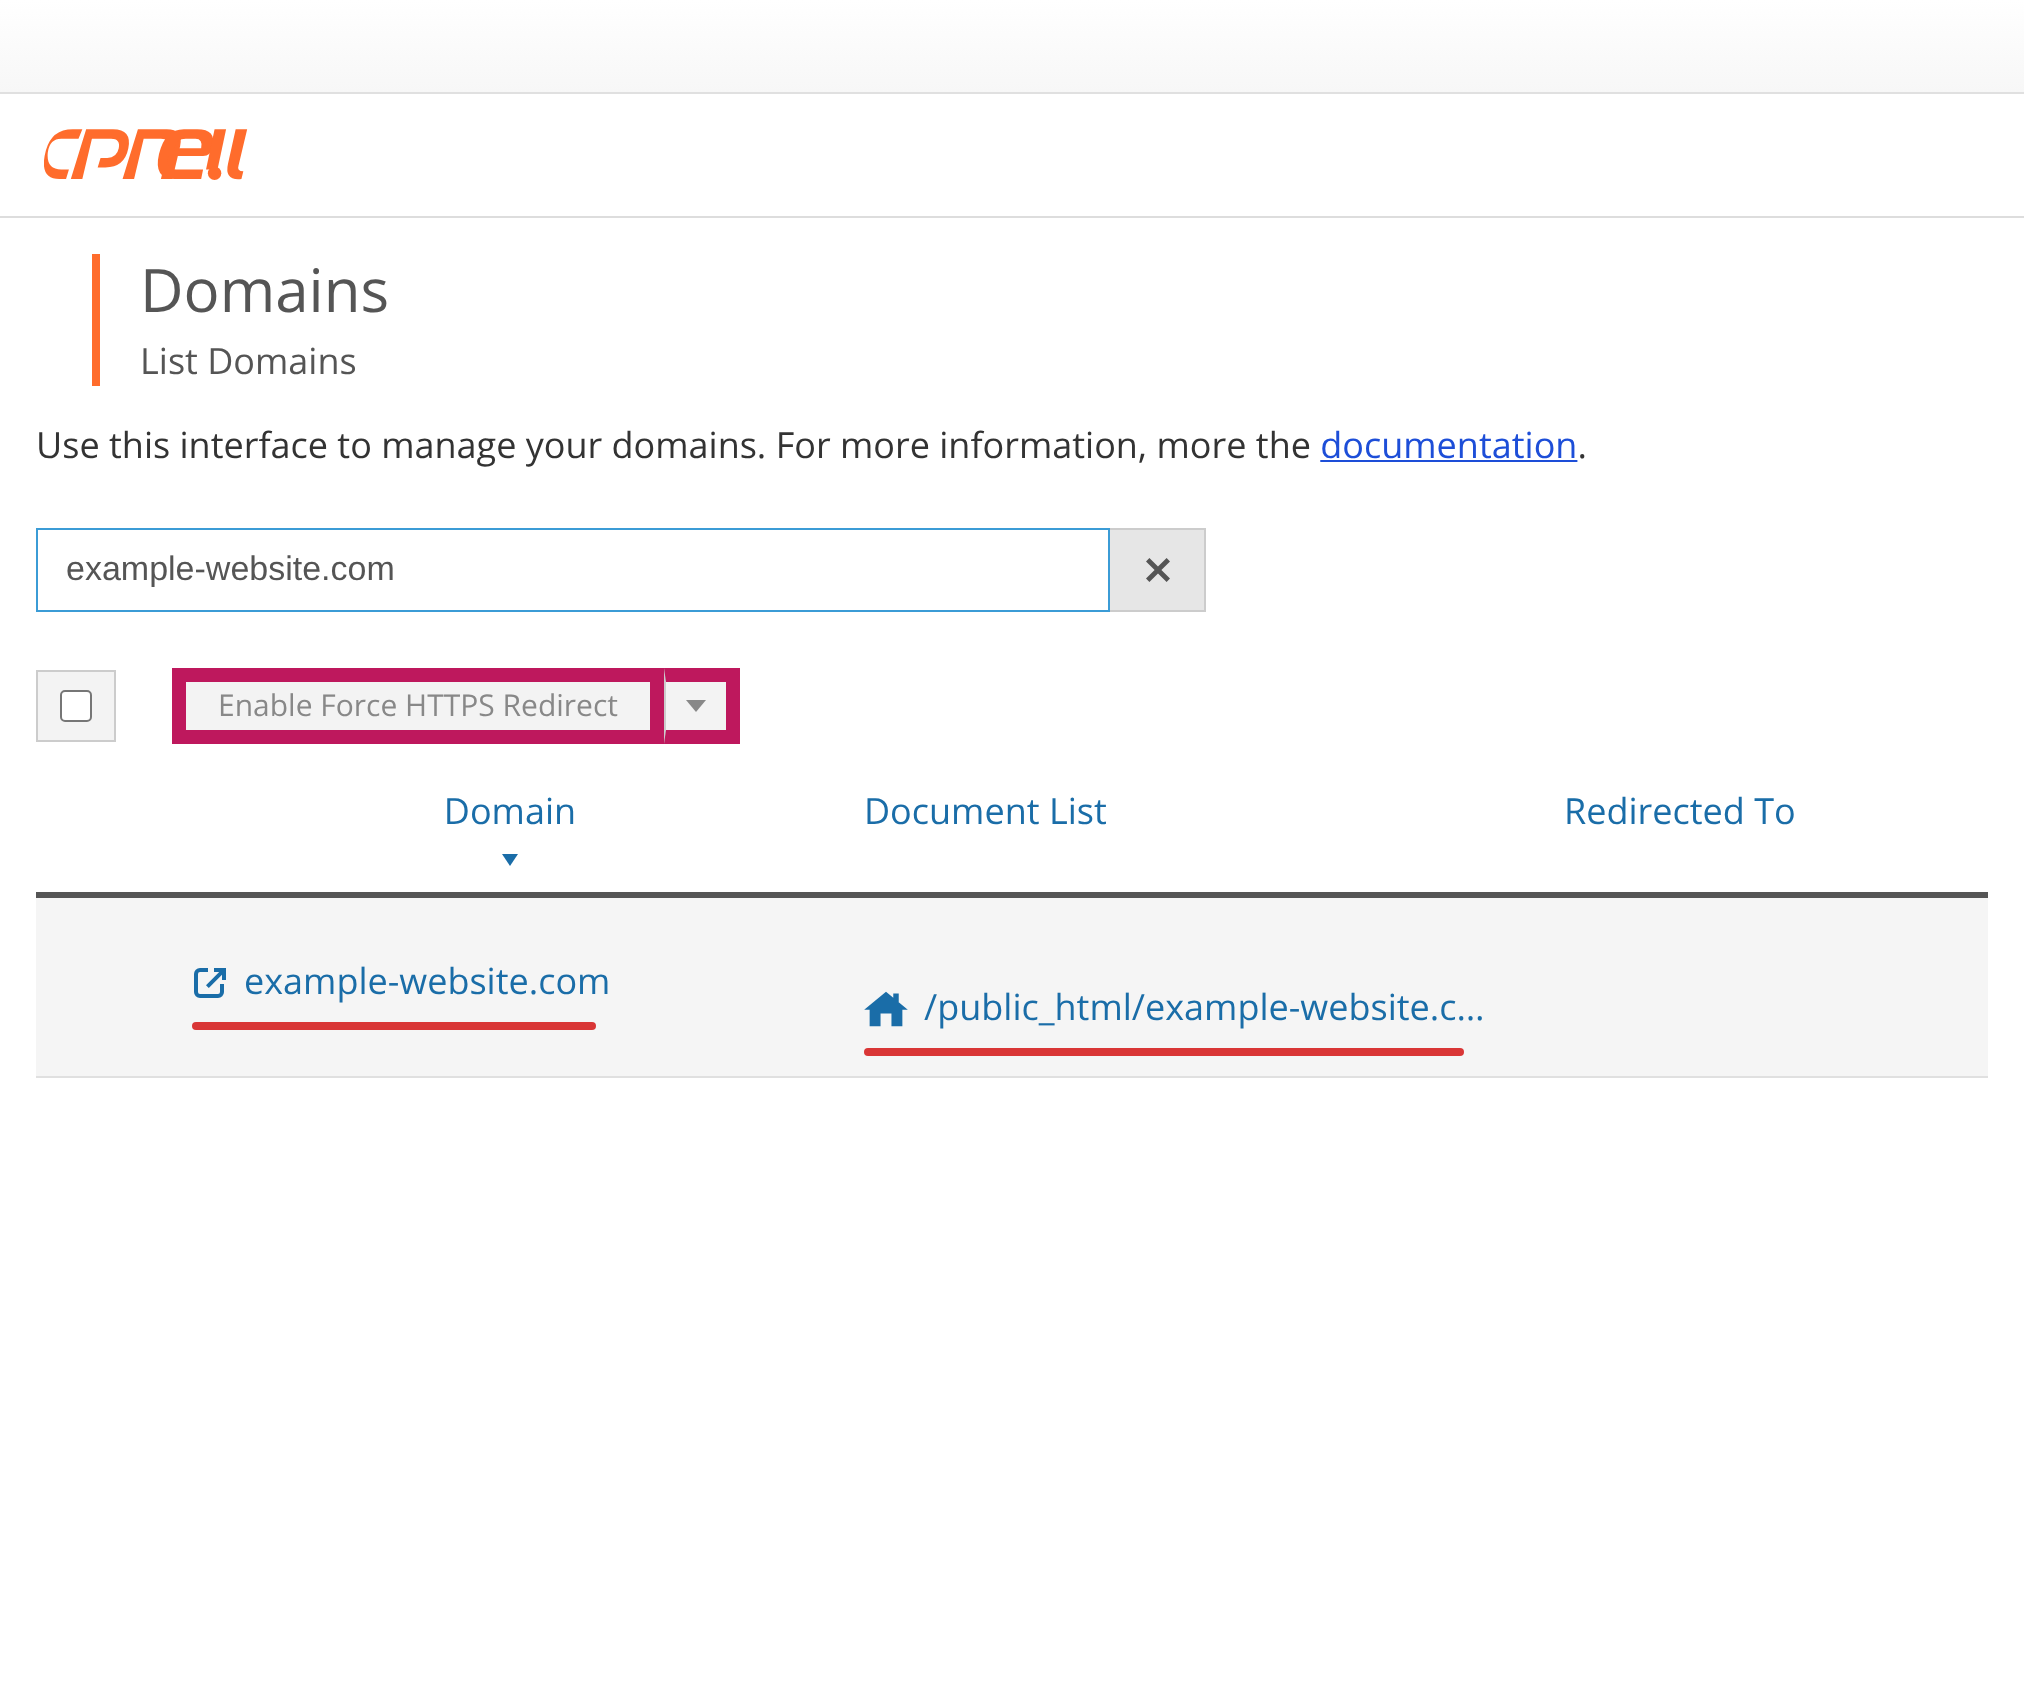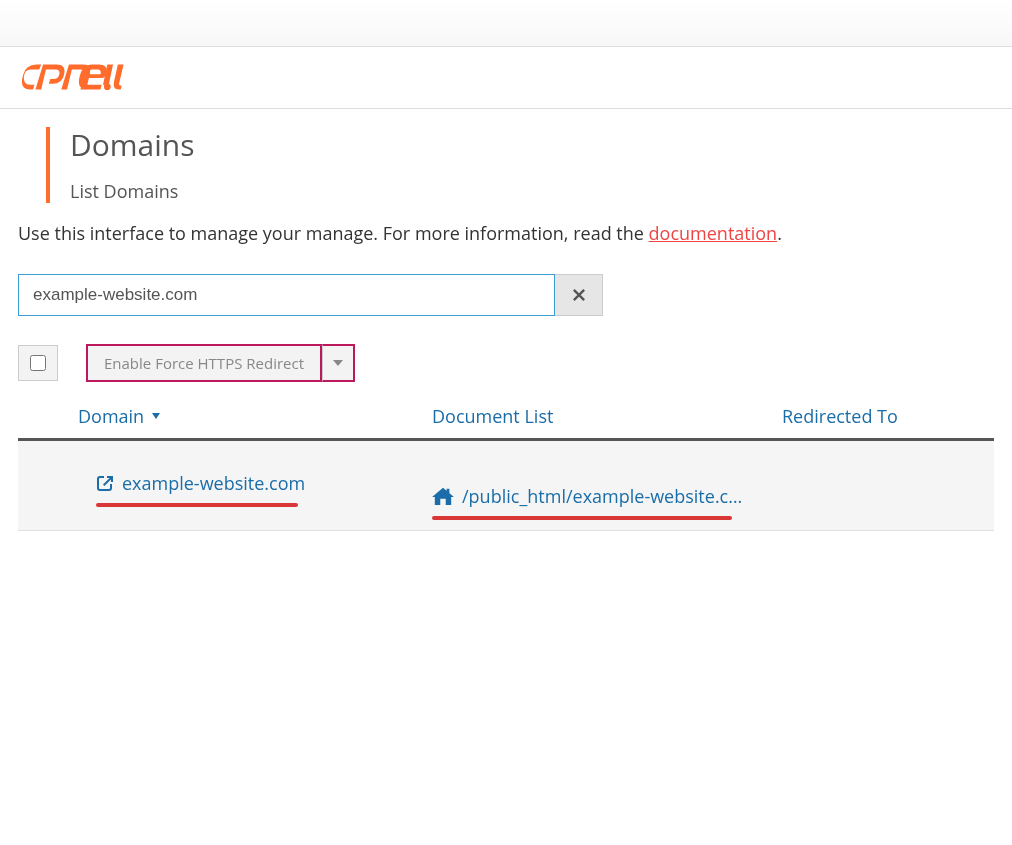--- a/index.html
+++ b/index.html
@@ -5,37 +5,37 @@
   * { box-sizing: border-box; margin: 0; padding: 0; }
   body { font-family: "Open Sans", "Helvetica Neue", Arial, sans-serif; font-size: 15px; color: #333; background: #fff; }
   .topbar { height: 47px; border-bottom: 1px solid #e0e0e0; background: linear-gradient(to bottom, #fff, #f7f7f7); }
   .header { height: 62px; display: flex; align-items: center; padding: 0 22px; border-bottom: 1px solid #ddd; }
   .logo { height: 28px; }
   .content { padding: 18px; }
   .title-block { display: flex; align-items: flex-start; margin-bottom: 18px; padding-left: 28px; }
   .title-bar { width: 4px; background: #ff6c2c; margin-right: 20px; align-self: stretch; }
   .title-text { color: #555; }
   .page-title { font-size: 30px; font-weight: 400; color: #555; line-height: 1.2; }
-  .page-sub { font-size: 18px; color: #555; margin-top: 16px; }
+  .page-sub { font-size: 18px; color: #555; margin-top: 6px; }
   .desc { font-size: 18px; color: #333; margin-bottom: 28px; line-height: 1.4; }
-  .desc a { color: #ef4444; }
+  .desc a { color: #1d4ed8; }
   .search-row { display: flex; margin-bottom: 28px; }
   .search-input { width: 537px; height: 42px; border: 1px solid #3b9cd6; padding: 0 14px; font-size: 17px; color: #555; outline: none; }
   .clear-btn { width: 48px; height: 42px; border: 1px solid #ccc; border-left: none; background: #e6e6e6; cursor: pointer; display: flex; align-items: center; justify-content: center; color: #555; }
   .action-row { display: flex; align-items: center; gap: 28px; margin-bottom: 12px; }
   .check-holder { width: 40px; height: 36px; border: 1px solid #ccc; background: #f3f3f3; display: flex; align-items: center; justify-content: center; }
   .check-holder input { width: 16px; height: 16px; }
   .btn-group { display: flex; }
-  .btn { height: 38px; border: 2px solid #be185d; background: #f3f3f3; color: #888; padding: 0 16px; font-size: 15px; cursor: not-allowed; display: flex; align-items: center; }
+  .btn { height: 38px; border: 7px solid #be185d; background: #f3f3f3; color: #888; padding: 0 16px; font-size: 15px; cursor: not-allowed; display: flex; align-items: center; }
   .btn.caret { border-left: 1px solid #ccc; padding: 0 10px; }
   .table-wrap { }
   .thead { display: flex; border-bottom: 3px solid #555; padding: 10px 0; }
   .th { font-size: 18px; color: #1a6da8; font-weight: 400; }
   .th-chk { width: 60px; }
-  .th-domain { width: 354px; display: flex; align-items: center; gap: 6px; }
+  .th-domain { width: 354px; display: flex; align-items: center; gap: 6px; flex-direction: column; }
   .th-docroot { width: 350px; }
   .th-redirect { flex: 1; }
   .trow { display: flex; align-items: center; background: #f5f5f5; padding: 16px 0 22px 0; position: relative; border-bottom: 1px solid #e0e0e0; }
   .td-chk { width: 60px; }
   .td-domain { width: 354px; display: flex; align-items: center; gap: 8px; color: #1a6da8; font-size: 18px; position: relative; padding-left: 18px; }
   .td-docroot { width: 350px; display: flex; align-items: center; gap: 8px; color: #1a6da8; font-size: 18px; position: relative; margin-top: 27px; }
   .td-redirect { flex: 1; color: #333; font-size: 18px; padding-top: 0; margin-top: -6px; }
   .underline-red { position: absolute; bottom: -12px; height: 4px; background: #d93636; border-radius: 2px; }
   .u-domain { left: 18px; width: 202px; }
   .u-docroot { left: 0; width: 300px; }
@@ -63,21 +63,21 @@
 <div class="content">
   <div class="title-block">
     <div class="title-bar"></div>
     <div class="title-text">
       <h1 class="page-title">Domains</h1>
       <div class="page-sub">List Domains</div>
     </div>
   </div>
 
   <p class="desc">
-    <span>Use this interface to manage your manage. For more information, read the </span><a href="#">documentation</a><span>.</span>
+    <span>Use this interface to manage your domains. For more information, more the </span><a href="#">documentation</a><span>.</span>
   </p>
 
   <div class="search-row">
     <input type="text" class="search-input" value="example-website.com" style="">
     <button class="clear-btn">
       <svg width="14" height="14" viewBox="0 0 14 14">
         <path fill="#555" d="M7 5.3 11.3 1 13 2.7 8.7 7 13 11.3 11.3 13 7 8.7 2.7 13 1 11.3 5.3 7 1 2.7 2.7 1 Z"></path>
       </svg>
     </button>
   </div>

